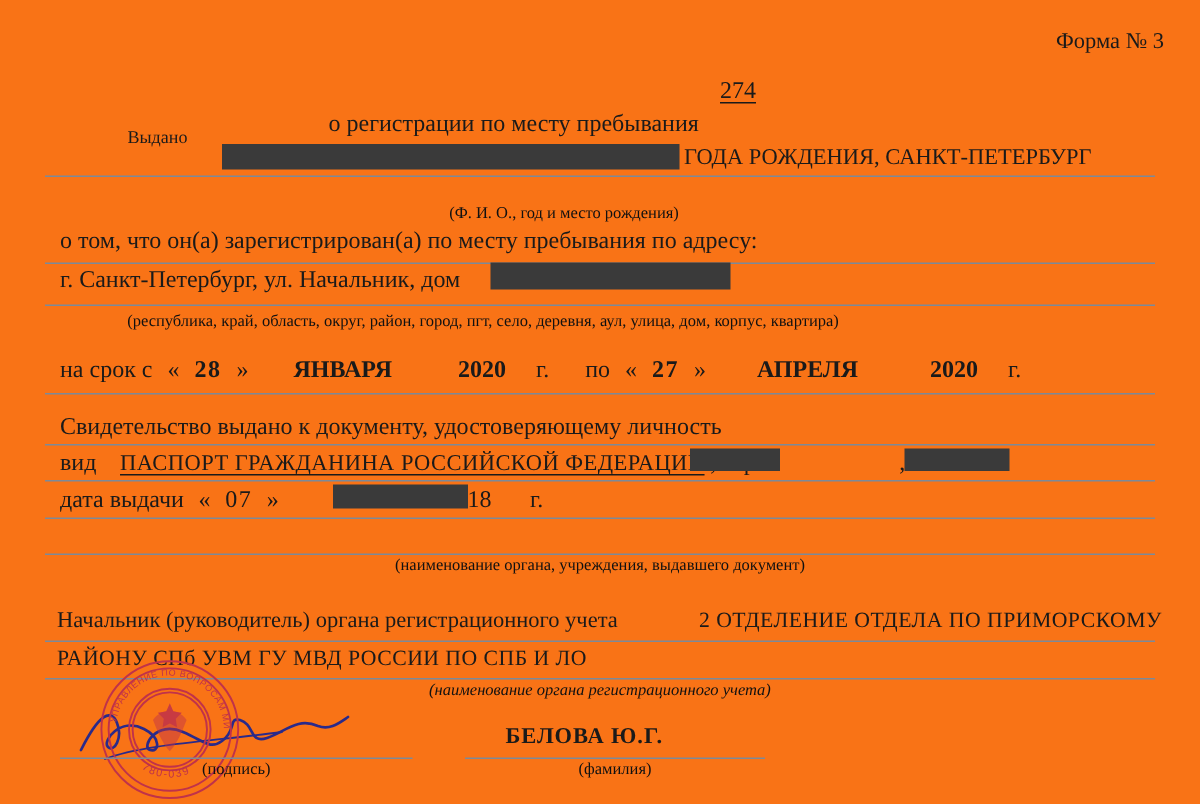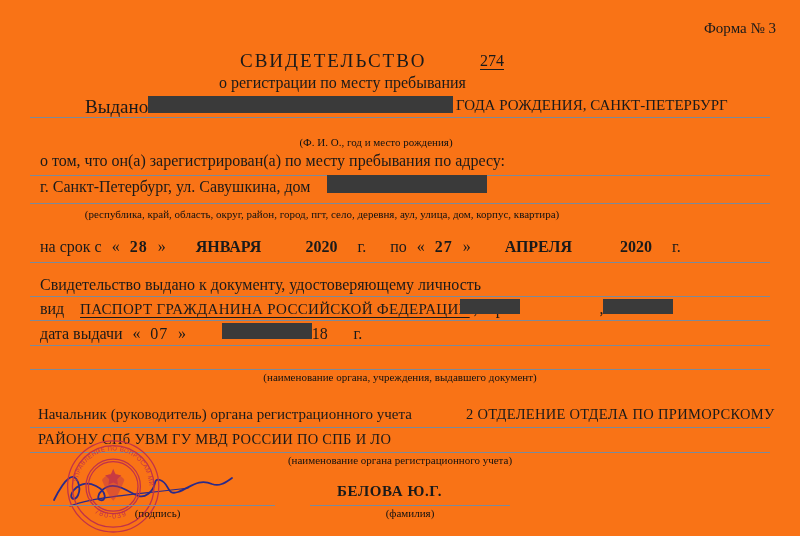--- a/index.html
+++ b/index.html
@@ -59,21 +59,21 @@
     background: #3a3a3a;
     height: 15px;
   }
 
   .caption {
     font-size: 11px;
     text-align: center;
     color: #111;
   }
 
-  .issued-label { top: 96px; left: 85px; font-size: 19px; }
+  .issued-label { top: 84px; left: 85px; font-size: 12px; }
   .issued-redact { top: 96px; left: 148px; width: 305px; height: 17px; }
   .issued-text { top: 97px; left: 456px; font-size: 15px; }
   .issued-rule { top: 117px; left: 30px; width: 740px; }
 
   .caption-fio { top: 136px; left: 0; width: 752px; }
 
   .line-about { top: 152px; left: 40px; font-size: 16px; }
   .rule-about { top: 175px; left: 30px; width: 740px; }
 
   .addr-text { top: 178px; left: 40px; font-size: 16px; }
@@ -101,21 +101,21 @@
 
   .organ-row { top: 350px; left: 40px; font-size: 15px; letter-spacing: 0.4px; }
   .rule-organ { top: 369px; left: 30px; width: 740px; }
   .caption-organ { top: 371px; left: 0; width: 800px; }
 
   .chief-row { top: 406px; left: 38px; font-size: 15px; }
   .chief-val { top: 406px; left: 466px; font-size: 14.5px; letter-spacing: 0.3px; }
   .rule-chief { top: 427px; left: 30px; width: 740px; }
   .chief-row2 { top: 431px; left: 38px; font-size: 14.5px; letter-spacing: 0.3px; }
   .rule-chief2 { top: 452px; left: 30px; width: 740px; }
-  .caption-chief { top: 454px; left: 0; width: 800px; }
+  .caption-chief { top: 454px; left: 0; width: 800px; font-style: italic; }
 
   .rule-sign-left { top: 505px; left: 40px; width: 235px; }
   .rule-sign-right { top: 505px; left: 310px; width: 200px; }
   .caption-podpis { top: 507px; left: 40px; width: 235px; }
   .caption-familia { top: 507px; left: 310px; width: 200px; }
   .familia-name { top: 483px; left: 337px; font-size: 15px; letter-spacing: 0.6px; font-weight: bold; }
 
   
   .signature {
     top: 466px;
@@ -142,34 +142,33 @@
   }
   .sp-left { margin-left: 6px; }
 </style>
 </head>
 <body>
 
 <div id="page">
 
   <div class="abs form-no">Форма № 3</div>
 
-  <div class="abs title-main">СВИДЕТЕЛЬСТВО</div>
   <div class="abs doc-number">274</div>
   <div class="abs title-sub">о регистрации по месту пребывания</div>
 
   <div class="abs issued-label">Выдано</div>
   <div class="abs redact issued-redact"></div>
   <div class="abs issued-text">ГОДА РОЖДЕНИЯ, САНКТ-ПЕТЕРБУРГ</div>
   <div class="abs rule issued-rule"></div>
   <div class="abs caption caption-fio">(Ф. И. О., год и место рождения)</div>
 
   <div class="abs line-about">о том, что он(а) зарегистрирован(а) по месту пребывания по адресу:</div>
   <div class="abs rule rule-about"></div>
 
-  <div class="abs addr-text">г. Санкт-Петербург, ул. Савушкина, дом</div>
+  <div class="abs addr-text">г. Санкт-Петербург, ул. Начальник, дом</div>
   <div class="abs redact addr-redact"></div>
   <div class="abs rule rule-addr"></div>
   <div class="abs caption caption-addr">(республика, край, область, округ, район, город, пгт, село, деревня, аул, улица, дом, корпус, квартира)</div>
 
   <div class="abs term-row">
     <span>на срок с</span>
     <span class="sp-left">«</span>
     <span class="sp-left val" style="letter-spacing:1px">28</span>
     <span class="sp-left">»</span>
     <span class="val" style="margin-left:26px">ЯНВАРЯ</span>

